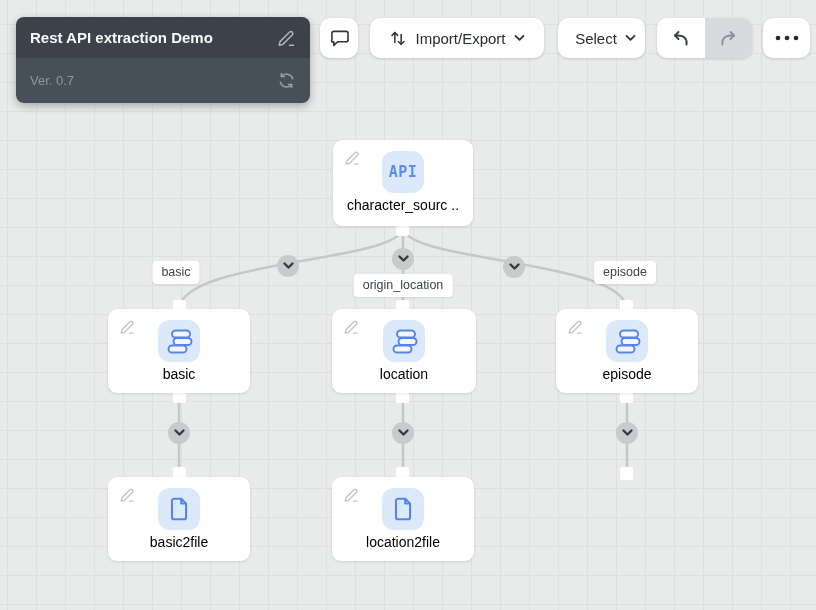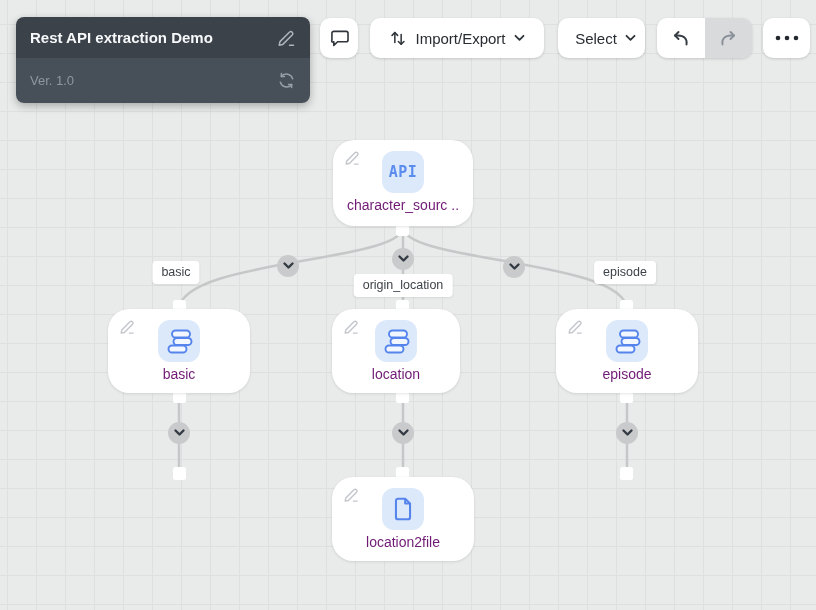--- a/index.html
+++ b/index.html
@@ -31,35 +31,35 @@
   
   .edge-pill {
     position:absolute; transform:translateX(-50%); z-index:4;
     background:#ffffff; border-radius:4px; height:23px; line-height:23px;
     padding:0 9px; font-size:12.5px; color:#3d434a; white-space:nowrap;
     box-shadow:0 1px 2px rgba(0,0,0,.08);
   }
 
   
   .node {
-    position:absolute; background:#ffffff; border-radius:21px; z-index:3;
+    position:absolute; background:#ffffff; border-radius:9px; z-index:3;
     box-shadow:0 1px 3px rgba(0,0,0,.10), 0 0 1px rgba(0,0,0,.06);
     display:flex; flex-direction:column; align-items:center;
   }
   .node .pencil { position:absolute; left:11px; top:9px; }
   .node-icon {
     margin-top:11px; width:42px; height:42px; border-radius:12px;
     background:#dce9fb; display:flex; align-items:center; justify-content:center;
   }
   .api-text {
     font-family:"DejaVu Sans Mono", monospace; font-weight:bold;
     font-size:15px; color:#5b8def; letter-spacing:.5px;
   }
   .node-label {
-    margin-top:4px; font-size:14px; color:#701a75; white-space:nowrap;
+    margin-top:4px; font-size:14px; color:#000000; white-space:nowrap;
   }
 
   
   .title-panel {
     position:absolute; left:16px; top:17px; width:294px; height:86px;
     border-radius:8px; overflow:hidden; z-index:6;
     box-shadow:0 3px 8px rgba(0,0,0,.28);
   }
   .title-row {
     height:41px; background:#3b424a; display:flex; align-items:center;
@@ -169,21 +169,21 @@
     <div class="node-icon">
       <svg width="27" height="27" viewBox="0 0 27 27">
         <rect x="6" y="2.5" width="18" height="7" rx="3.5" fill="#f2f7ff" stroke="#5585ec" stroke-width="1.9"></rect>
         <rect x="7.5" y="10" width="18" height="7" rx="3.5" fill="#f2f7ff" stroke="#5585ec" stroke-width="1.9"></rect>
         <rect x="2.5" y="17.5" width="18" height="7" rx="3.5" fill="#f2f7ff" stroke="#5585ec" stroke-width="1.9"></rect>
       </svg>
     </div>
     <div class="node-label">basic</div>
   </div>
 
-  <div class="node" style="left:332px;top:309px;width:128px;height:84px;">
+  <div class="node" style="left:332px;top:309px;width:144px;height:84px;">
     <svg class="pencil" width="17" height="17" viewBox="0 0 18 18">
       <path d="M3 12.6 L11.6 4 a1.9 1.9 0 0 1 2.7 2.7 L5.7 15.3 L2.3 16 Z" fill="none" stroke="#c2c6cb" stroke-width="1.5" stroke-linejoin="round"></path>
       <path d="M11 16 h4" stroke="#c2c6cb" stroke-width="1.5" stroke-linecap="round"></path>
     </svg>
     <div class="node-icon">
       <svg width="27" height="27" viewBox="0 0 27 27">
         <rect x="6" y="2.5" width="18" height="7" rx="3.5" fill="#f2f7ff" stroke="#5585ec" stroke-width="1.9"></rect>
         <rect x="7.5" y="10" width="18" height="7" rx="3.5" fill="#f2f7ff" stroke="#5585ec" stroke-width="1.9"></rect>
         <rect x="2.5" y="17.5" width="18" height="7" rx="3.5" fill="#f2f7ff" stroke="#5585ec" stroke-width="1.9"></rect>
       </svg>
@@ -199,20 +199,33 @@
     <div class="node-icon">
       <svg width="27" height="27" viewBox="0 0 27 27">
         <rect x="6" y="2.5" width="18" height="7" rx="3.5" fill="#f2f7ff" stroke="#5585ec" stroke-width="1.9"></rect>
         <rect x="7.5" y="10" width="18" height="7" rx="3.5" fill="#f2f7ff" stroke="#5585ec" stroke-width="1.9"></rect>
         <rect x="2.5" y="17.5" width="18" height="7" rx="3.5" fill="#f2f7ff" stroke="#5585ec" stroke-width="1.9"></rect>
       </svg>
     </div>
     <div class="node-label">episode</div>
   </div>
 
+  <div class="node" style="left:108px;top:477px;width:142px;height:84px;">
+    <svg class="pencil" width="17" height="17" viewBox="0 0 18 18">
+      <path d="M3 12.6 L11.6 4 a1.9 1.9 0 0 1 2.7 2.7 L5.7 15.3 L2.3 16 Z" fill="none" stroke="#c2c6cb" stroke-width="1.5" stroke-linejoin="round"></path>
+      <path d="M11 16 h4" stroke="#c2c6cb" stroke-width="1.5" stroke-linecap="round"></path>
+    </svg>
+    <div class="node-icon">
+      <svg width="26" height="26" viewBox="0 0 24 24" fill="none" stroke="#5585ec" stroke-width="1.9" stroke-linejoin="round">
+        <path d="M14 2.5 H7.5 A2 2 0 0 0 5.5 4.5 v15 a2 2 0 0 0 2 2 h9 a2 2 0 0 0 2-2 V7 L14 2.5 z"></path>
+        <path d="M14 2.5 v4.5 h4.5"></path>
+      </svg>
+    </div>
+    <div class="node-label">basic2file</div>
+  </div>
 
   <div class="node" style="left:332px;top:477px;width:142px;height:84px;text-align:center;">
     <svg class="pencil" width="17" height="17" viewBox="0 0 18 18">
       <path d="M3 12.6 L11.6 4 a1.9 1.9 0 0 1 2.7 2.7 L5.7 15.3 L2.3 16 Z" fill="none" stroke="#c2c6cb" stroke-width="1.5" stroke-linejoin="round"></path>
       <path d="M11 16 h4" stroke="#c2c6cb" stroke-width="1.5" stroke-linecap="round"></path>
     </svg>
     <div class="node-icon">
       <svg width="26" height="26" viewBox="0 0 24 24" fill="none" stroke="#5585ec" stroke-width="1.9" stroke-linejoin="round">
         <path d="M14 2.5 H7.5 A2 2 0 0 0 5.5 4.5 v15 a2 2 0 0 0 2 2 h9 a2 2 0 0 0 2-2 V7 L14 2.5 z"></path>
         <path d="M14 2.5 v4.5 h4.5"></path>
@@ -224,21 +237,21 @@
 
   <div class="title-panel">
     <div class="title-row">
       <span class="title-text">Rest API extraction Demo</span>
       <svg width="19" height="19" viewBox="0 0 19 19" style="cursor:pointer;">
         <path d="M3 13.6 L12.6 4 a2 2 0 0 1 2.8 2.8 L5.8 16.4 L2.2 17.2 Z" fill="none" stroke="#aeb4bb" stroke-width="1.5" stroke-linejoin="round"></path>
         <path d="M12.5 17.2 h4" stroke="#aeb4bb" stroke-width="1.5" stroke-linecap="round"></path>
       </svg>
     </div>
     <div class="version-row">
-      <span class="version-text">Ver. 1.0</span>
+      <span class="version-text">Ver. 0.7</span>
       <svg width="19" height="19" viewBox="0 0 20 20" fill="none" stroke="#969ea8" stroke-width="1.6" stroke-linecap="round" stroke-linejoin="round" style="cursor:pointer;">
         <path d="M16.5 8.2 A7 7 0 0 0 4.6 5.6"></path>
         <path d="M4.6 2.6 v3.2 h3.2"></path>
         <path d="M3.5 11.8 a7 7 0 0 0 11.9 2.6"></path>
         <path d="M15.4 17.4 v-3.2 h-3.2"></path>
       </svg>
     </div>
   </div>
 
   <button class="tb-btn" style="left:320px;width:38px;">

